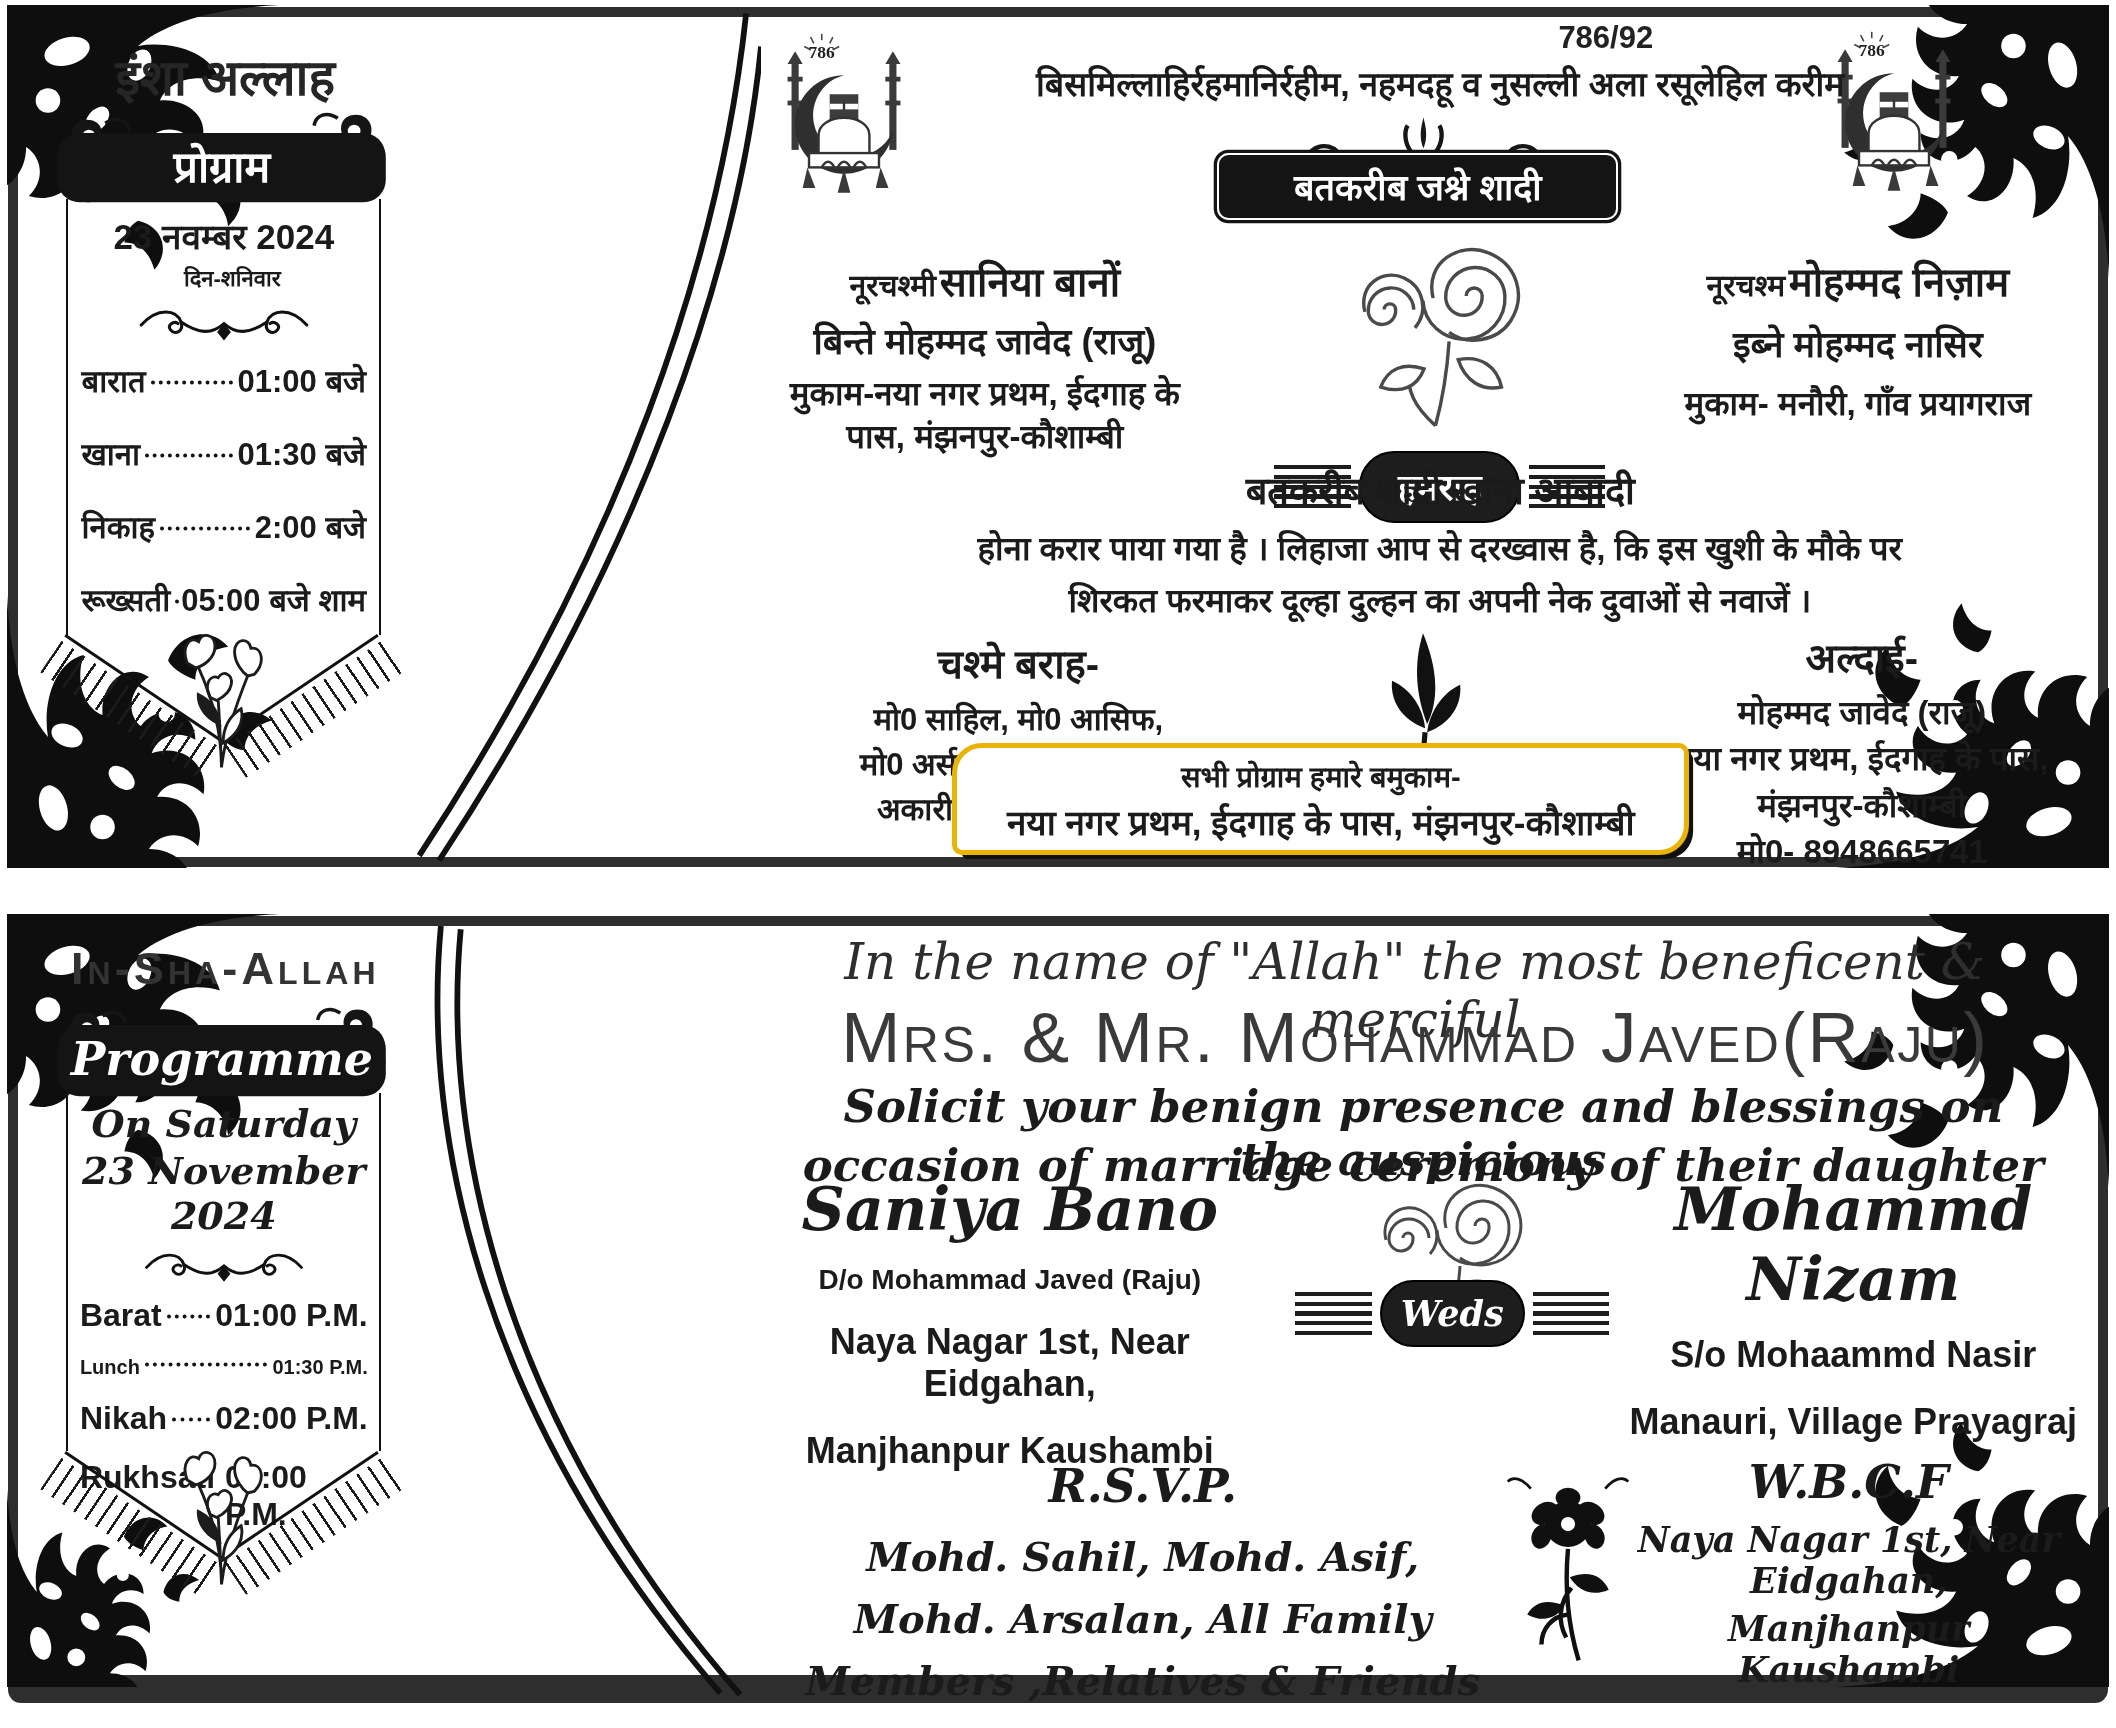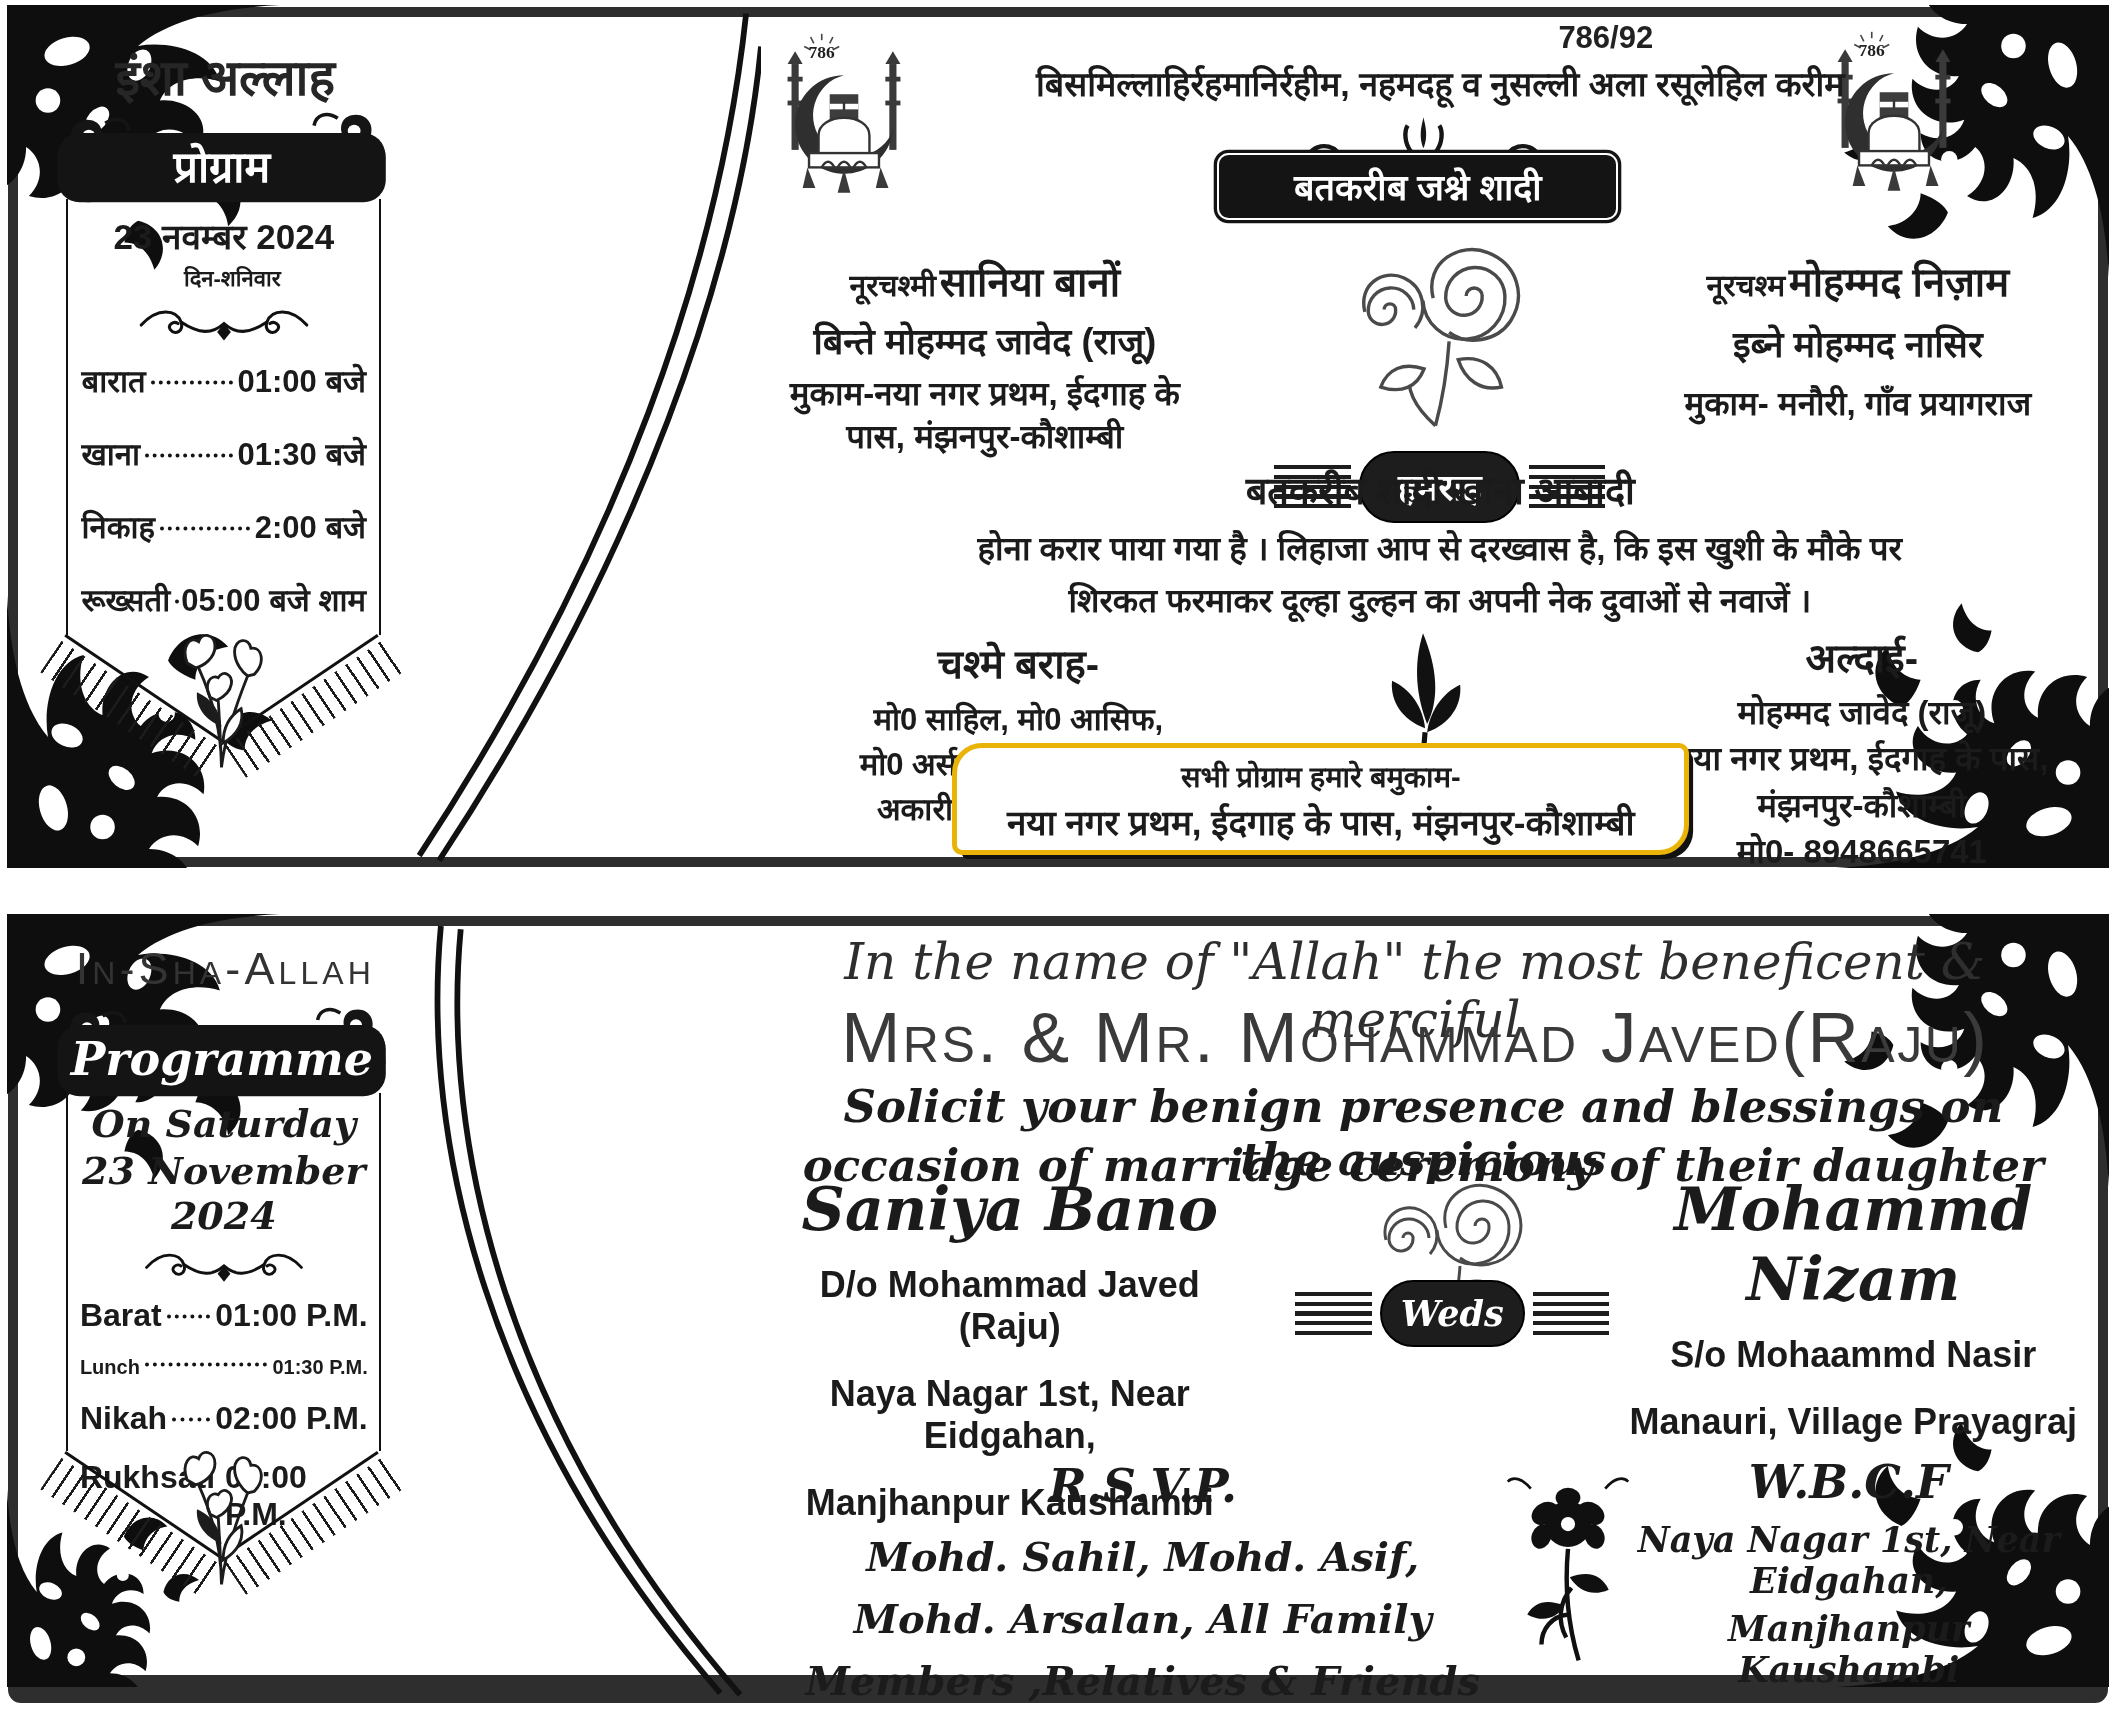--- a/index.html
+++ b/index.html
@@ -15,21 +15,21 @@
   .corner svg{width:100%;height:100%;}
   .c-tl{top:-11.6px;left:-11.6px;}
   .c-tr{top:-11.6px;right:-11.6px;transform:rotate(90deg);}
   .c-br{bottom:-11.6px;right:-11.6px;transform:rotate(180deg);}
   .c-bl{bottom:-11.6px;left:-11.6px;transform:rotate(270deg);}
   .c-sm{width:198px;height:198px;}
 
   
   .dev{font-family:"Liberation Sans","DejaVu Sans",sans-serif;}
   .head-dev{font-size:50px;font-weight:800;color:#262626;}
-  .head-en{font-size:45px;font-weight:400;color:#333;font-variant:small-caps;letter-spacing:4.1px;}
+  .head-en{font-size:45px;font-weight:700;color:#333;font-variant:small-caps;letter-spacing:4.1px;}
   .banner{background:#141414;border-radius:21.5px;color:#fff;display:flex;align-items:center;justify-content:center;
           box-shadow:0 2.5px 0 0.8px #141414;}
   .banner-dev{font-size:43px;font-weight:800;}
   .banner-en{font-family:"DejaVu Serif","Liberation Serif",serif;font-style:italic;font-size:46px;font-weight:700;}
   .body-rail{border-left:2.5px solid #111;border-right:2.5px solid #111;}
   .srow{display:flex;align-items:baseline;font-weight:800;}
   .leader{flex:1;border-bottom:4.1px dotted #141414;margin:0 5px;transform:translateY(-7.4px);}
   .script{font-family:"DejaVu Serif","Liberation Serif",serif;font-style:italic;}
 
   .vee-edge{position:absolute;top:0;width:189px;height:46px;border-top:3.3px solid #111;
@@ -389,21 +389,21 @@
       <path d="M66,4 C42,264 120,604 404,930" fill="none" stroke="#111" stroke-width="7"></path>
     </svg>
 
     <div class="abs ctr script" style="left:785px;top:6.6px;width:1223px;font-size:50px;font-weight:500;color:#2e2e2e;">In the name of "Allah" the most beneficent &amp; merciful</div>
     <div class="abs ctr" style="left:769px;top:71px;width:1256px;font-size:71px;font-variant:small-caps;letter-spacing:2.5px;font-weight:500;color:#3a3a3a;">Mrs. &amp; Mr. Mohammad Javed(Raju)</div>
     <div class="abs ctr script b600" style="left:777px;top:154px;width:1256px;font-size:45px;">Solicit your benign presence and blessings on the auspicious</div>
     <div class="abs ctr script b600" style="left:777px;top:213px;width:1256px;font-size:45px;">occasion of marriage ceremony of their daughter</div>
 
     <div class="abs ctr" style="left:760px;top:248px;width:463px;">
       <div class="script" style="font-size:60px;font-weight:600;">Saniya Bano</div>
-      <div class="b700" style="font-size:36px;margin-top:20px;">D/o Mohammad Javed (Raju)</div>
+      <div class="b700" style="font-size:28px;margin-top:20px;">D/o Mohammad Javed (Raju)</div>
       <div class="b700" style="font-size:36px;margin-top:25px;">Naya Nagar 1st, Near Eidgahan,</div>
       <div class="b700" style="font-size:36px;margin-top:25px;">Manjhanpur Kaushambi</div>
     </div>
 
     <div class="abs" style="left:1314px;top:238px;"><svg width="240" height="190" viewBox="0 0 290 230">
           <use href="#roses"></use>
         </svg></div>
 
     <div class="abs ribbon" style="left:1277px;top:354px;width:314px;">
       <span class="speed">

